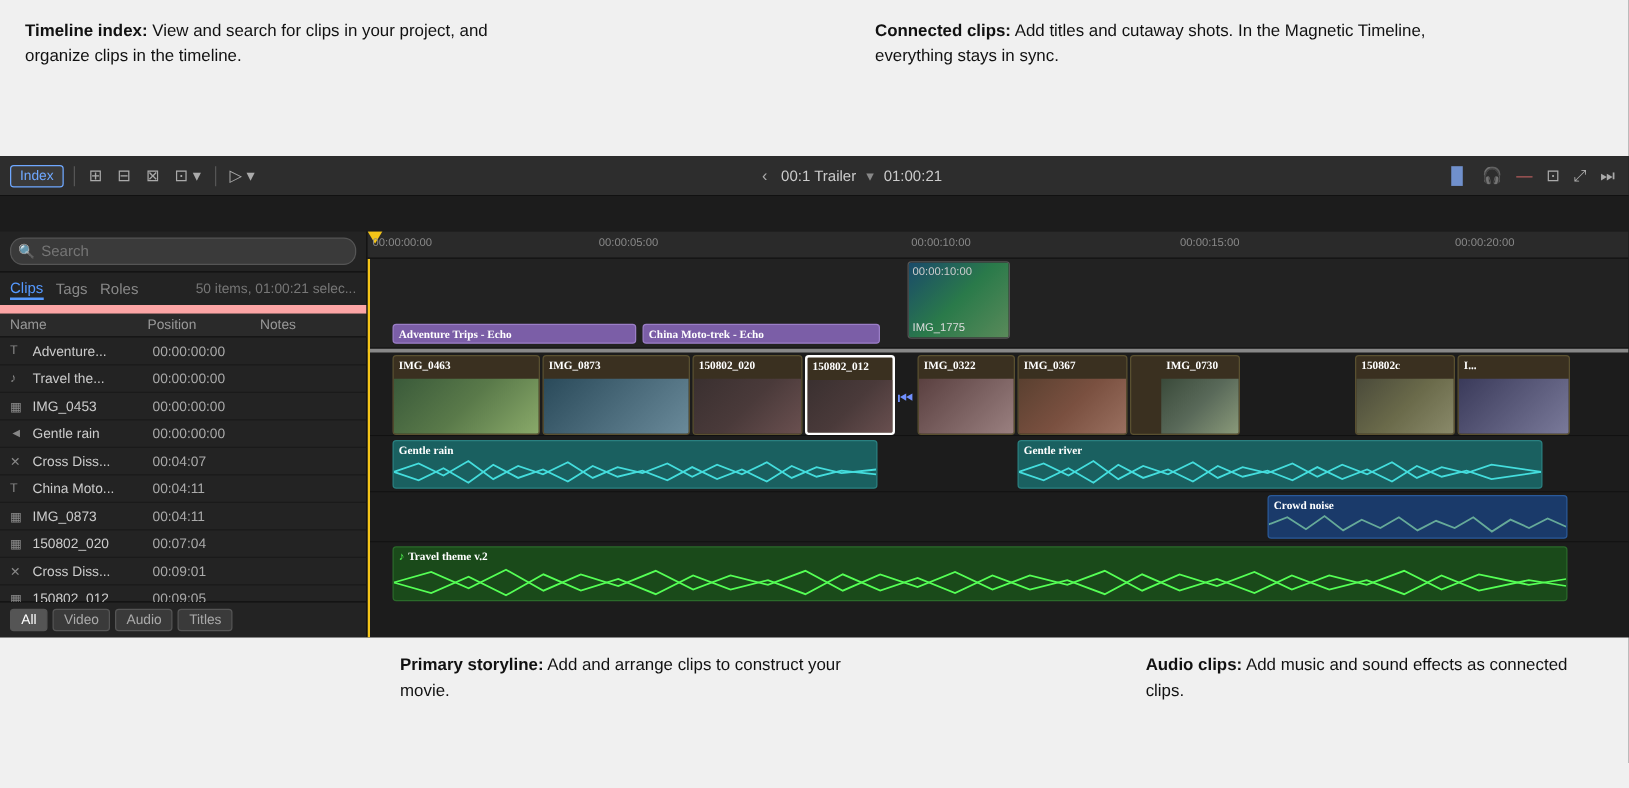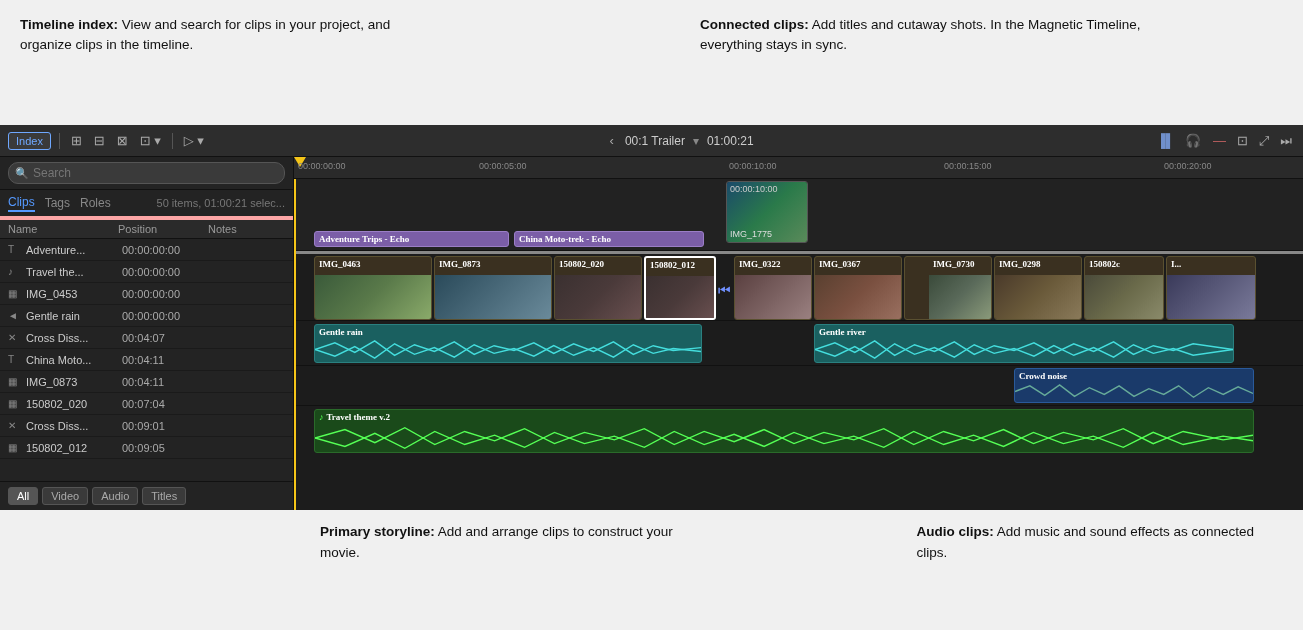--- a/index.html
+++ b/index.html
@@ -61,20 +61,21 @@
     
     .ui-area {
       position: absolute;
       top: 125px;
       left: 0;
       width: 1303px;
       height: 385px;
       background: #1c1c1c;
       display: flex;
       flex-direction: column;
+      gap: 28px;
     }
 
     
     .toolbar {
       height: 32px;
       background: #2d2d2d;
       border-bottom: 1px solid #111;
       display: flex;
       align-items: center;
       padding: 0 8px;
@@ -152,21 +153,21 @@
       top: 50%;
       transform: translateY(-50%);
       color: #888;
       font-size: 11px;
     }
     .sidebar-tabs {
       display: flex;
       align-items: center;
       padding: 4px 8px;
       gap: 10px;
-      border-bottom: 4px solid #fca5a5;
+      border-bottom: 7px solid #fca5a5;
     }
     .sidebar-tab {
       font-size: 12px;
       color: #888;
       cursor: pointer;
       padding: 1px 0;
     }
     .sidebar-tab.active {
       color: #5599ff;
       border-bottom: 2px solid #5599ff;
@@ -543,24 +544,20 @@
             <div style="background: linear-gradient(135deg, #5a4040, #7a6060, #9a8080); width:100%; height:44px; margin-top:4px;"></div>
           </div>
           <div class="clip clip-video" style="left:520px; top:2px; width:88px; height:64px;">
             <div class="clip-title-bar">IMG_0367</div>
             <div style="background: linear-gradient(135deg, #5a4030, #7a5040, #9a7060); width:100%; height:44px; margin-top:4px;"></div>
           </div>
           <div class="clip clip-video" style="left:610px; top:2px; width:88px; height:64px;padding-left:24px;">
             <div class="clip-title-bar">IMG_0730</div>
             <div style="background: linear-gradient(135deg, #3a4a3a, #5a6a5a, #8a9a7a); width:100%; height:44px; margin-top:4px;"></div>
           </div>
-          <div class="clip clip-video" style="left:700px; top:2px; width:88px; height:64px;">
-            <div class="clip-title-bar">IMG_0298</div>
-            <div style="background: linear-gradient(135deg, #4a3a2a, #6a5a3a, #8a7a5a); width:100%; height:44px; margin-top:4px;"></div>
-          </div>
           <div class="clip clip-video" style="left:790px; top:2px; width:80px; height:64px;">
             <div class="clip-title-bar">150802c</div>
             <div style="background: linear-gradient(135deg, #4a4a3a, #6a6a4a, #8a8a6a); width:100%; height:44px; margin-top:4px;"></div>
           </div>
           <div class="clip clip-video" style="left:872px; top:2px; width:90px; height:64px;">
             <div class="clip-title-bar">I...</div>
             <div style="background: linear-gradient(135deg, #3a3a5a, #5a5a7a, #7a7a9a); width:100%; height:44px; margin-top:4px;"></div>
           </div>
         </div>
 

